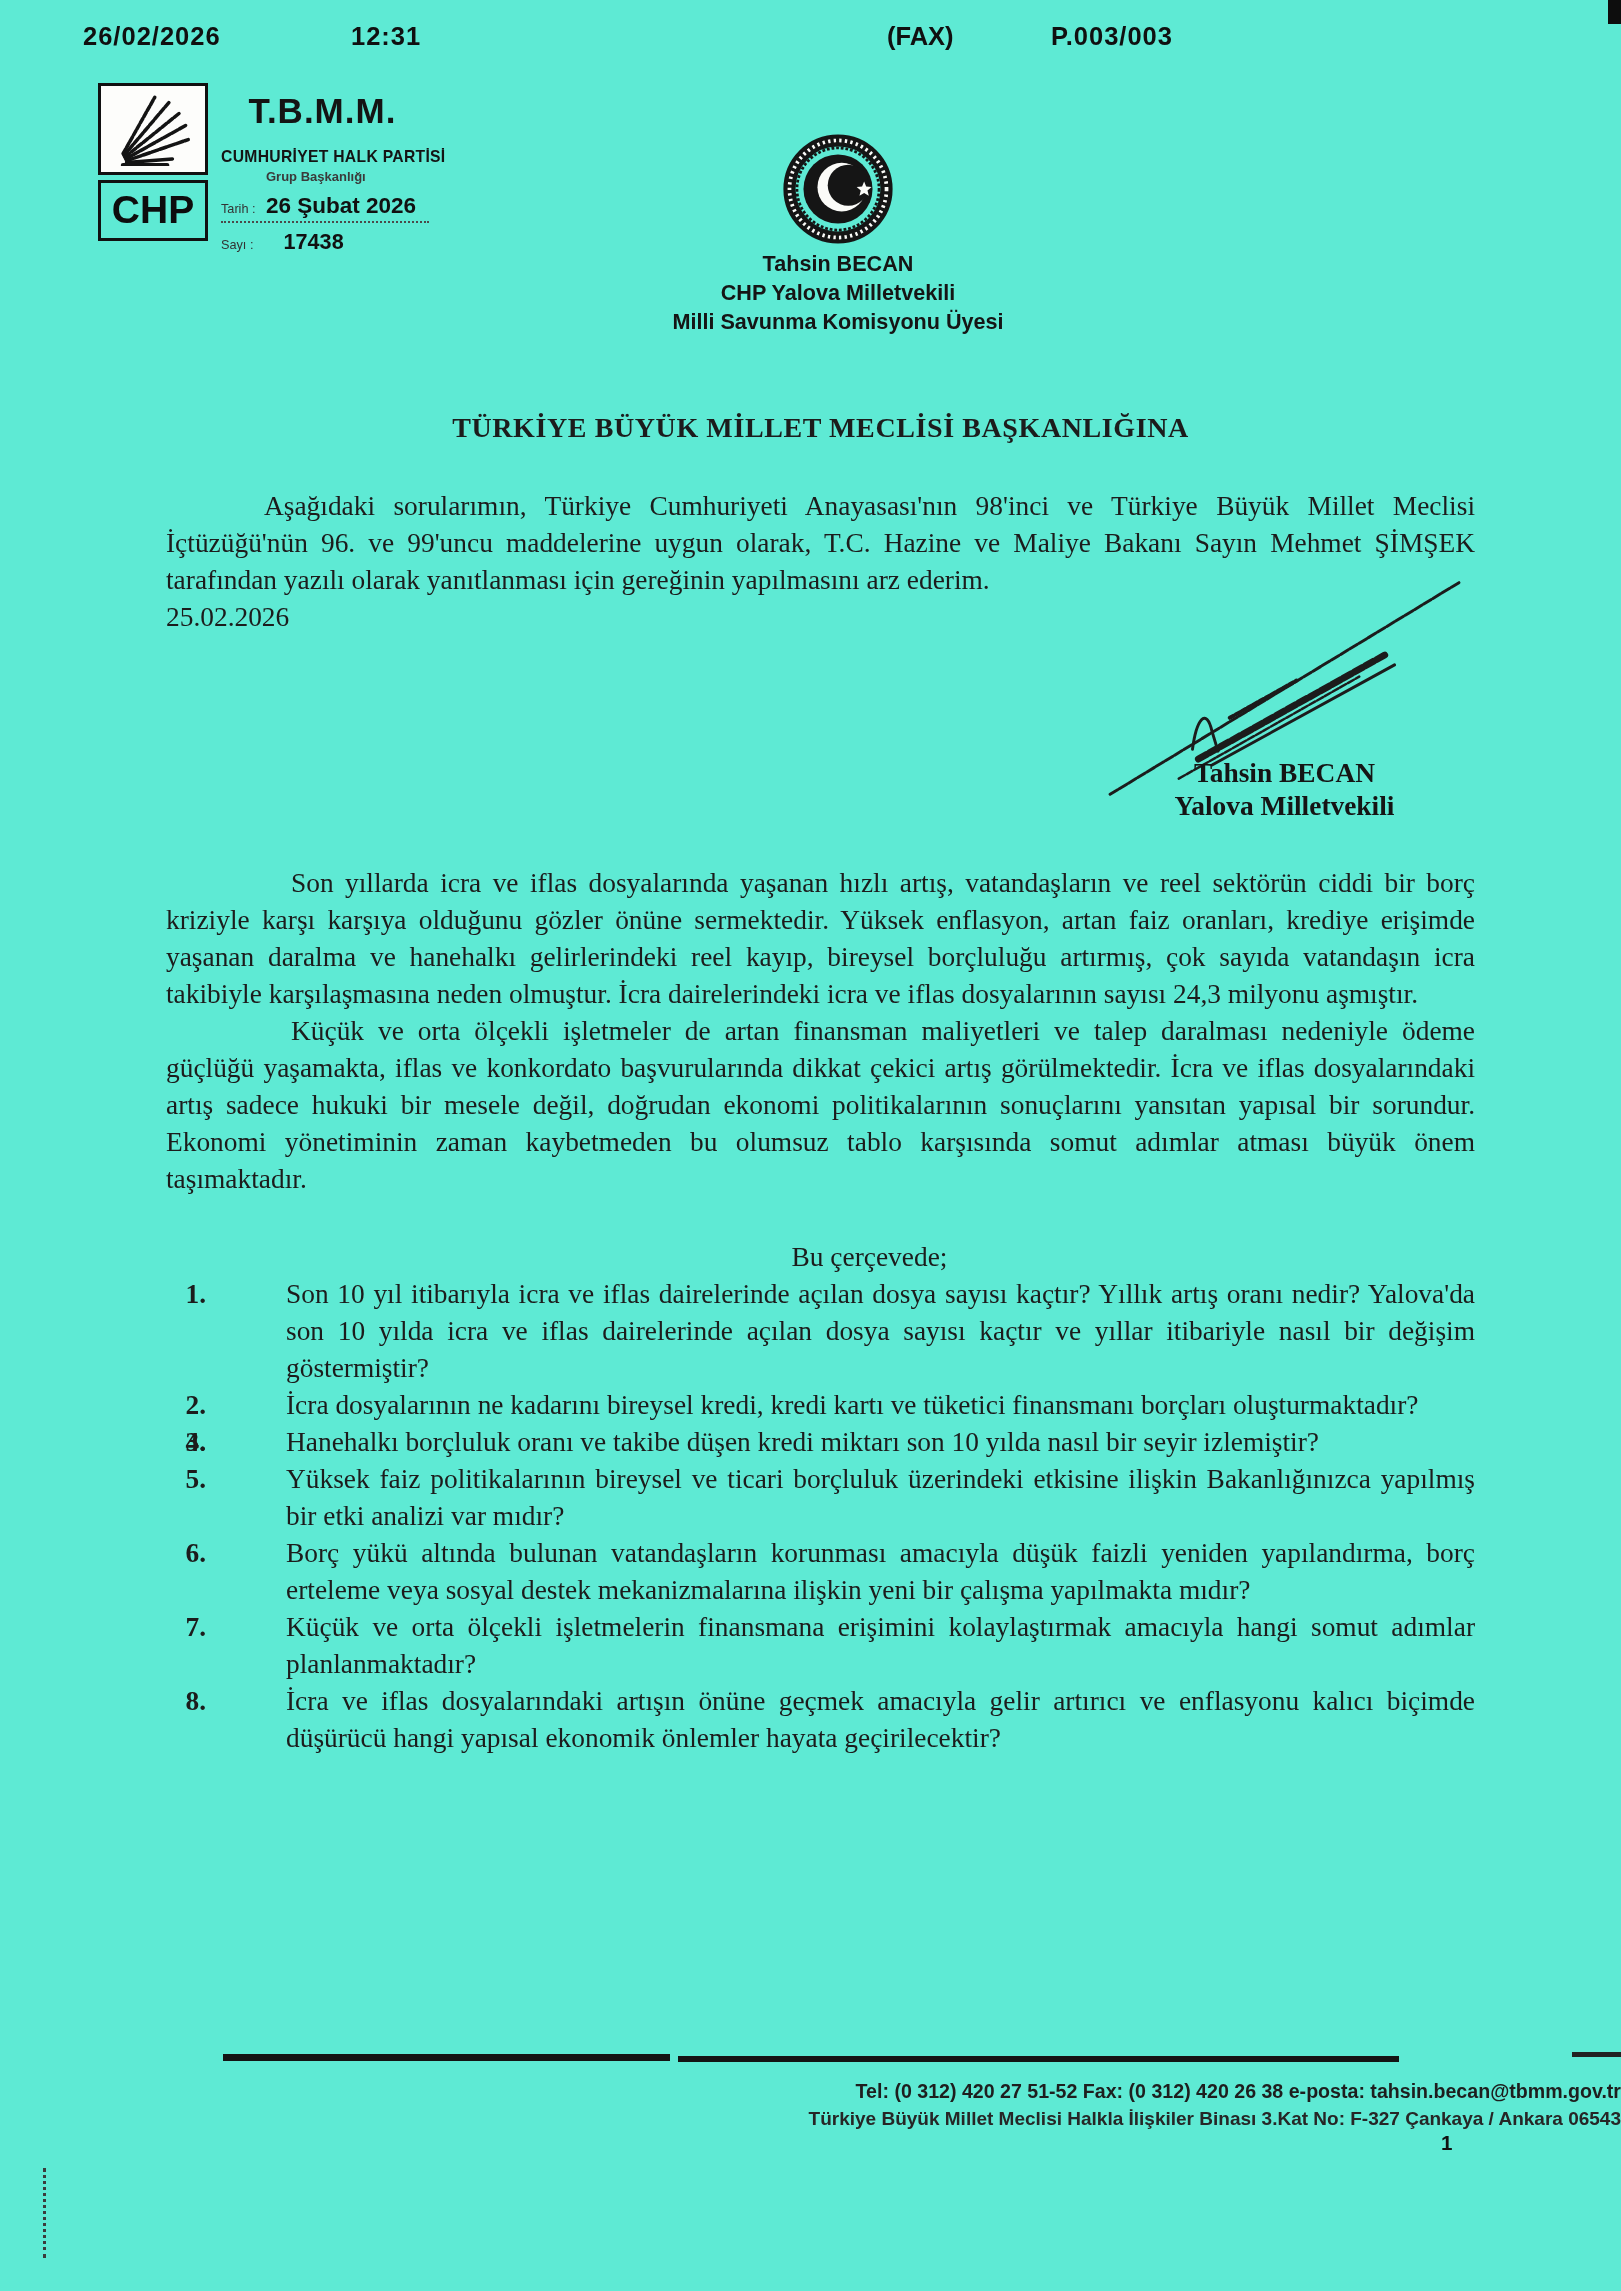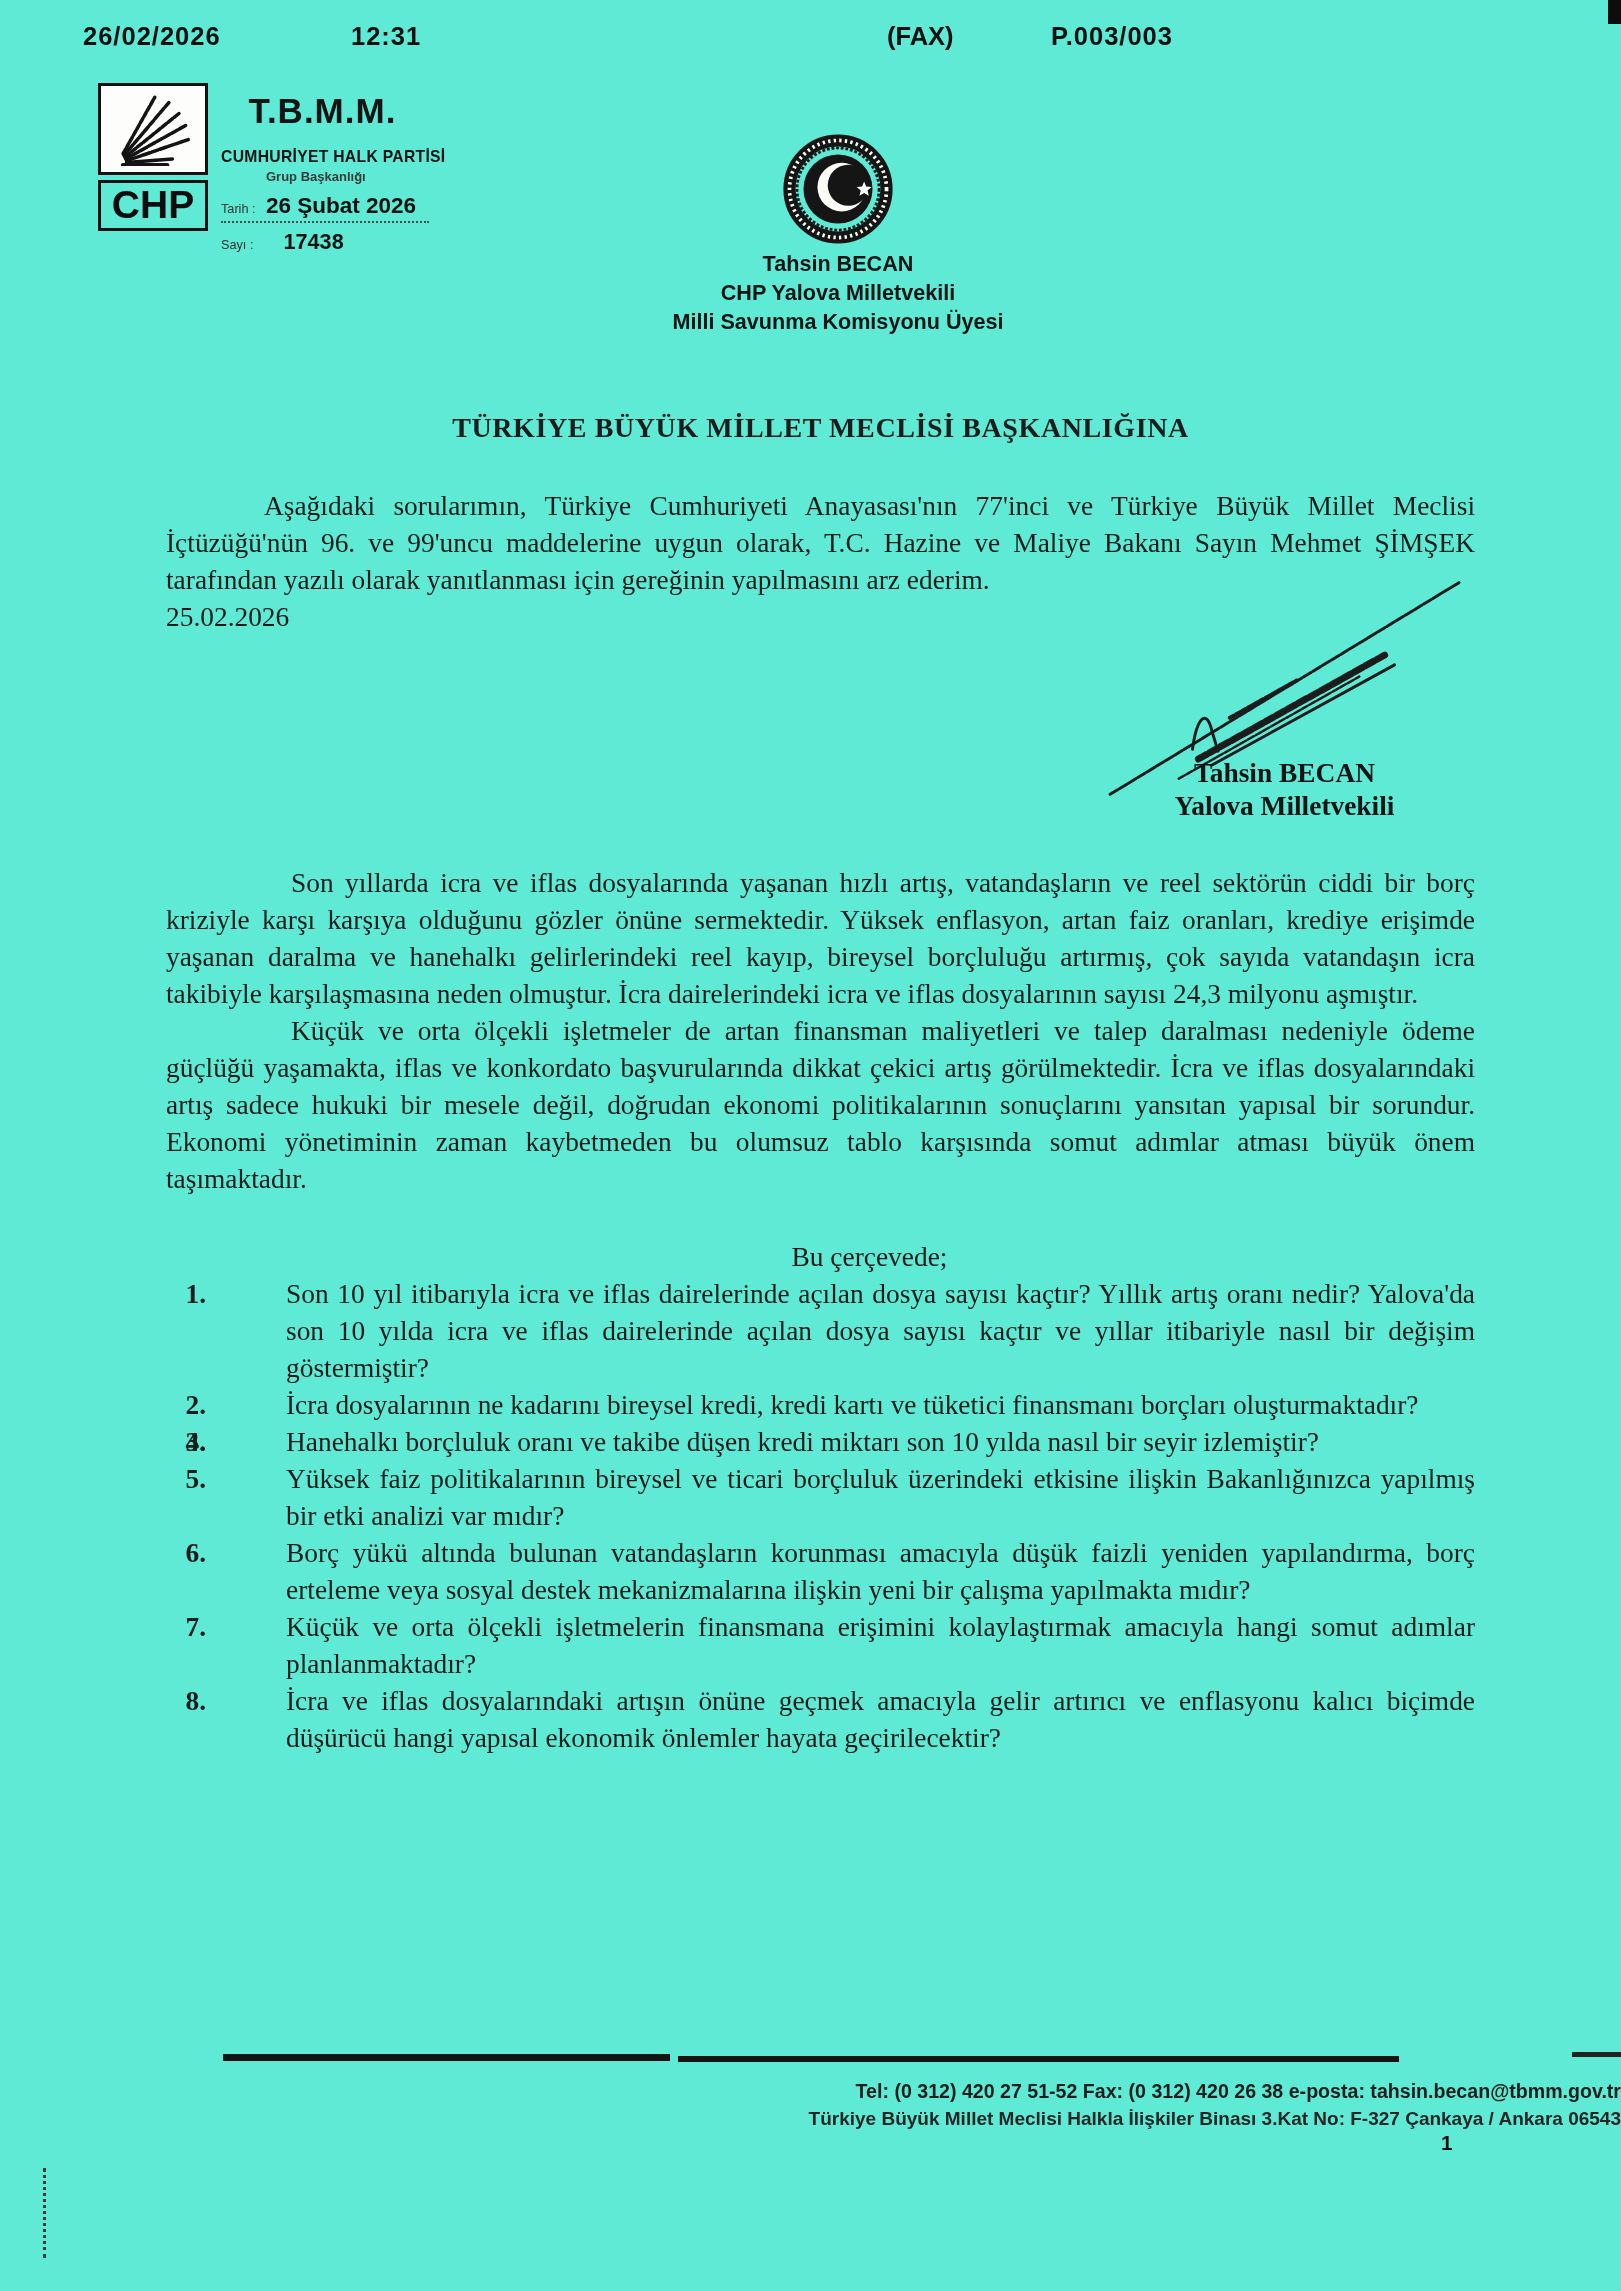--- a/index.html
+++ b/index.html
@@ -18,21 +18,21 @@
     font-family:"Liberation Sans", sans-serif; font-weight:bold; font-size:25.5px; color:#101010; }
   .fax-date { position:absolute; left:83px; letter-spacing:1px; }
   .fax-time { position:absolute; left:351px; letter-spacing:1px; }
   .fax-label { position:absolute; left:887px; }
   .fax-page { position:absolute; left:1051px; letter-spacing:1px; }
   .corner-mark { position:absolute; top:0; left:1608px; width:12.7px; height:23.5px; background:#0d0d0d; }
 
   
   .stamp { position:absolute; top:83px; left:98px; }
   .logo-box { width:110px; height:92px; border:3.9px solid #111; background:#fdfdfb; display:flex; align-items:center; justify-content:center; }
-  .chp-box { width:110px; height:51px; border:3.9px solid #111; margin-top:4.9px;
+  .chp-box { width:110px; height:61px; border:3.9px solid #111; margin-top:4.9px;
     font-family:"Liberation Sans", sans-serif; font-weight:bold; font-size:39px;
     display:flex; align-items:center; justify-content:center; letter-spacing:0px; color:#0d0d0d; }
   .stamp-text { position:absolute; top:7.8px; left:123px; width:294px; font-family:"Liberation Sans", sans-serif; color:#141414; }
   .tbmm-title { font-size:35px; font-weight:bold; letter-spacing:1px; padding-left:27.4px; }
   .party-name { font-size:15.7px; font-weight:bold; margin-top:17px; letter-spacing:0.3px; }
   .unit-name { font-size:13px; font-weight:bold; color:#3a3a3a; margin-top:2.9px; padding-left:45px; }
   .stamp-row { margin-top:9.8px; display:flex; align-items:baseline; }
   .stamp-row.dotted { border-bottom:2.9px dotted #4a4a4a; width:208px; padding-bottom:2px; }
   .stamp-lbl { font-size:12.7px; color:#333; width:45px; }
   .stamp-val { font-size:22.5px; font-weight:bold; color:#111; }
@@ -131,21 +131,21 @@
       <circle cx="71" cy="56" r="22" fill="#151515"></circle>
       <path d="M88 52 l2.2 5.4 5.8 0.4 -4.4 3.8 1.4 5.6 -5 -3 -5 3 1.4 -5.6 -4.4 -3.8 5.8 -0.4 z" fill="#fbfbf8"></path>
     </svg>
     <div class="deputy-line">Tahsin BECAN</div>
     <div class="deputy-line">CHP Yalova Milletvekili</div>
     <div class="deputy-line">Milli Savunma Komisyonu Üyesi</div>
   </div>
 
   <div class="letter">
     <h1>TÜRKİYE BÜYÜK MİLLET MECLİSİ BAŞKANLIĞINA</h1>
-    <p class="p-intro">Aşağıdaki sorularımın, Türkiye Cumhuriyeti Anayasası'nın 77'inci ve Türkiye Büyük Millet Meclisi İçtüzüğü'nün 96. ve 99'uncu maddelerine uygun olarak, T.C. Hazine ve Maliye Bakanı Sayın Mehmet ŞİMŞEK tarafından yazılı olarak yanıtlanması için gereğinin yapılmasını arz ederim.</p>
+    <p class="p-intro">Aşağıdaki sorularımın, Türkiye Cumhuriyeti Anayasası'nın 98'inci ve Türkiye Büyük Millet Meclisi İçtüzüğü'nün 96. ve 99'uncu maddelerine uygun olarak, T.C. Hazine ve Maliye Bakanı Sayın Mehmet ŞİMŞEK tarafından yazılı olarak yanıtlanması için gereğinin yapılmasını arz ederim.</p>
     <p class="doc-date">25.02.2026</p>
     <div class="sig-gap"></div>
     <p class="p-body">Son yıllarda icra ve iflas dosyalarında yaşanan hızlı artış, vatandaşların ve reel sektörün ciddi bir borç kriziyle karşı karşıya olduğunu gözler önüne sermektedir. Yüksek enflasyon, artan faiz oranları, krediye erişimde yaşanan daralma ve hanehalkı gelirlerindeki reel kayıp, bireysel borçluluğu artırmış, çok sayıda vatandaşın icra takibiyle karşılaşmasına neden olmuştur. İcra dairelerindeki icra ve iflas dosyalarının sayısı 24,3 milyonu aşmıştır.</p>
     <p class="p-body">Küçük ve orta ölçekli işletmeler de artan finansman maliyetleri ve talep daralması nedeniyle ödeme güçlüğü yaşamakta, iflas ve konkordato başvurularında dikkat çekici artış görülmektedir. İcra ve iflas dosyalarındaki artış sadece hukuki bir mesele değil, doğrudan ekonomi politikalarının sonuçlarını yansıtan yapısal bir sorundur. Ekonomi yönetiminin zaman kaybetmeden bu olumsuz tablo karşısında somut adımlar atması büyük önem taşımaktadır.</p>
     <p class="list-intro">Bu çerçevede;</p>
     <ol class="questions">
       <li>
         <span class="q-num">1.</span>
         <span>Son 10 yıl itibarıyla icra ve iflas dairelerinde açılan dosya sayısı kaçtır? Yıllık artış oranı nedir? Yalova'da son 10 yılda icra ve iflas dairelerinde açılan dosya sayısı kaçtır ve yıllar itibariyle nasıl bir değişim göstermiştir?</span>
       </li>

